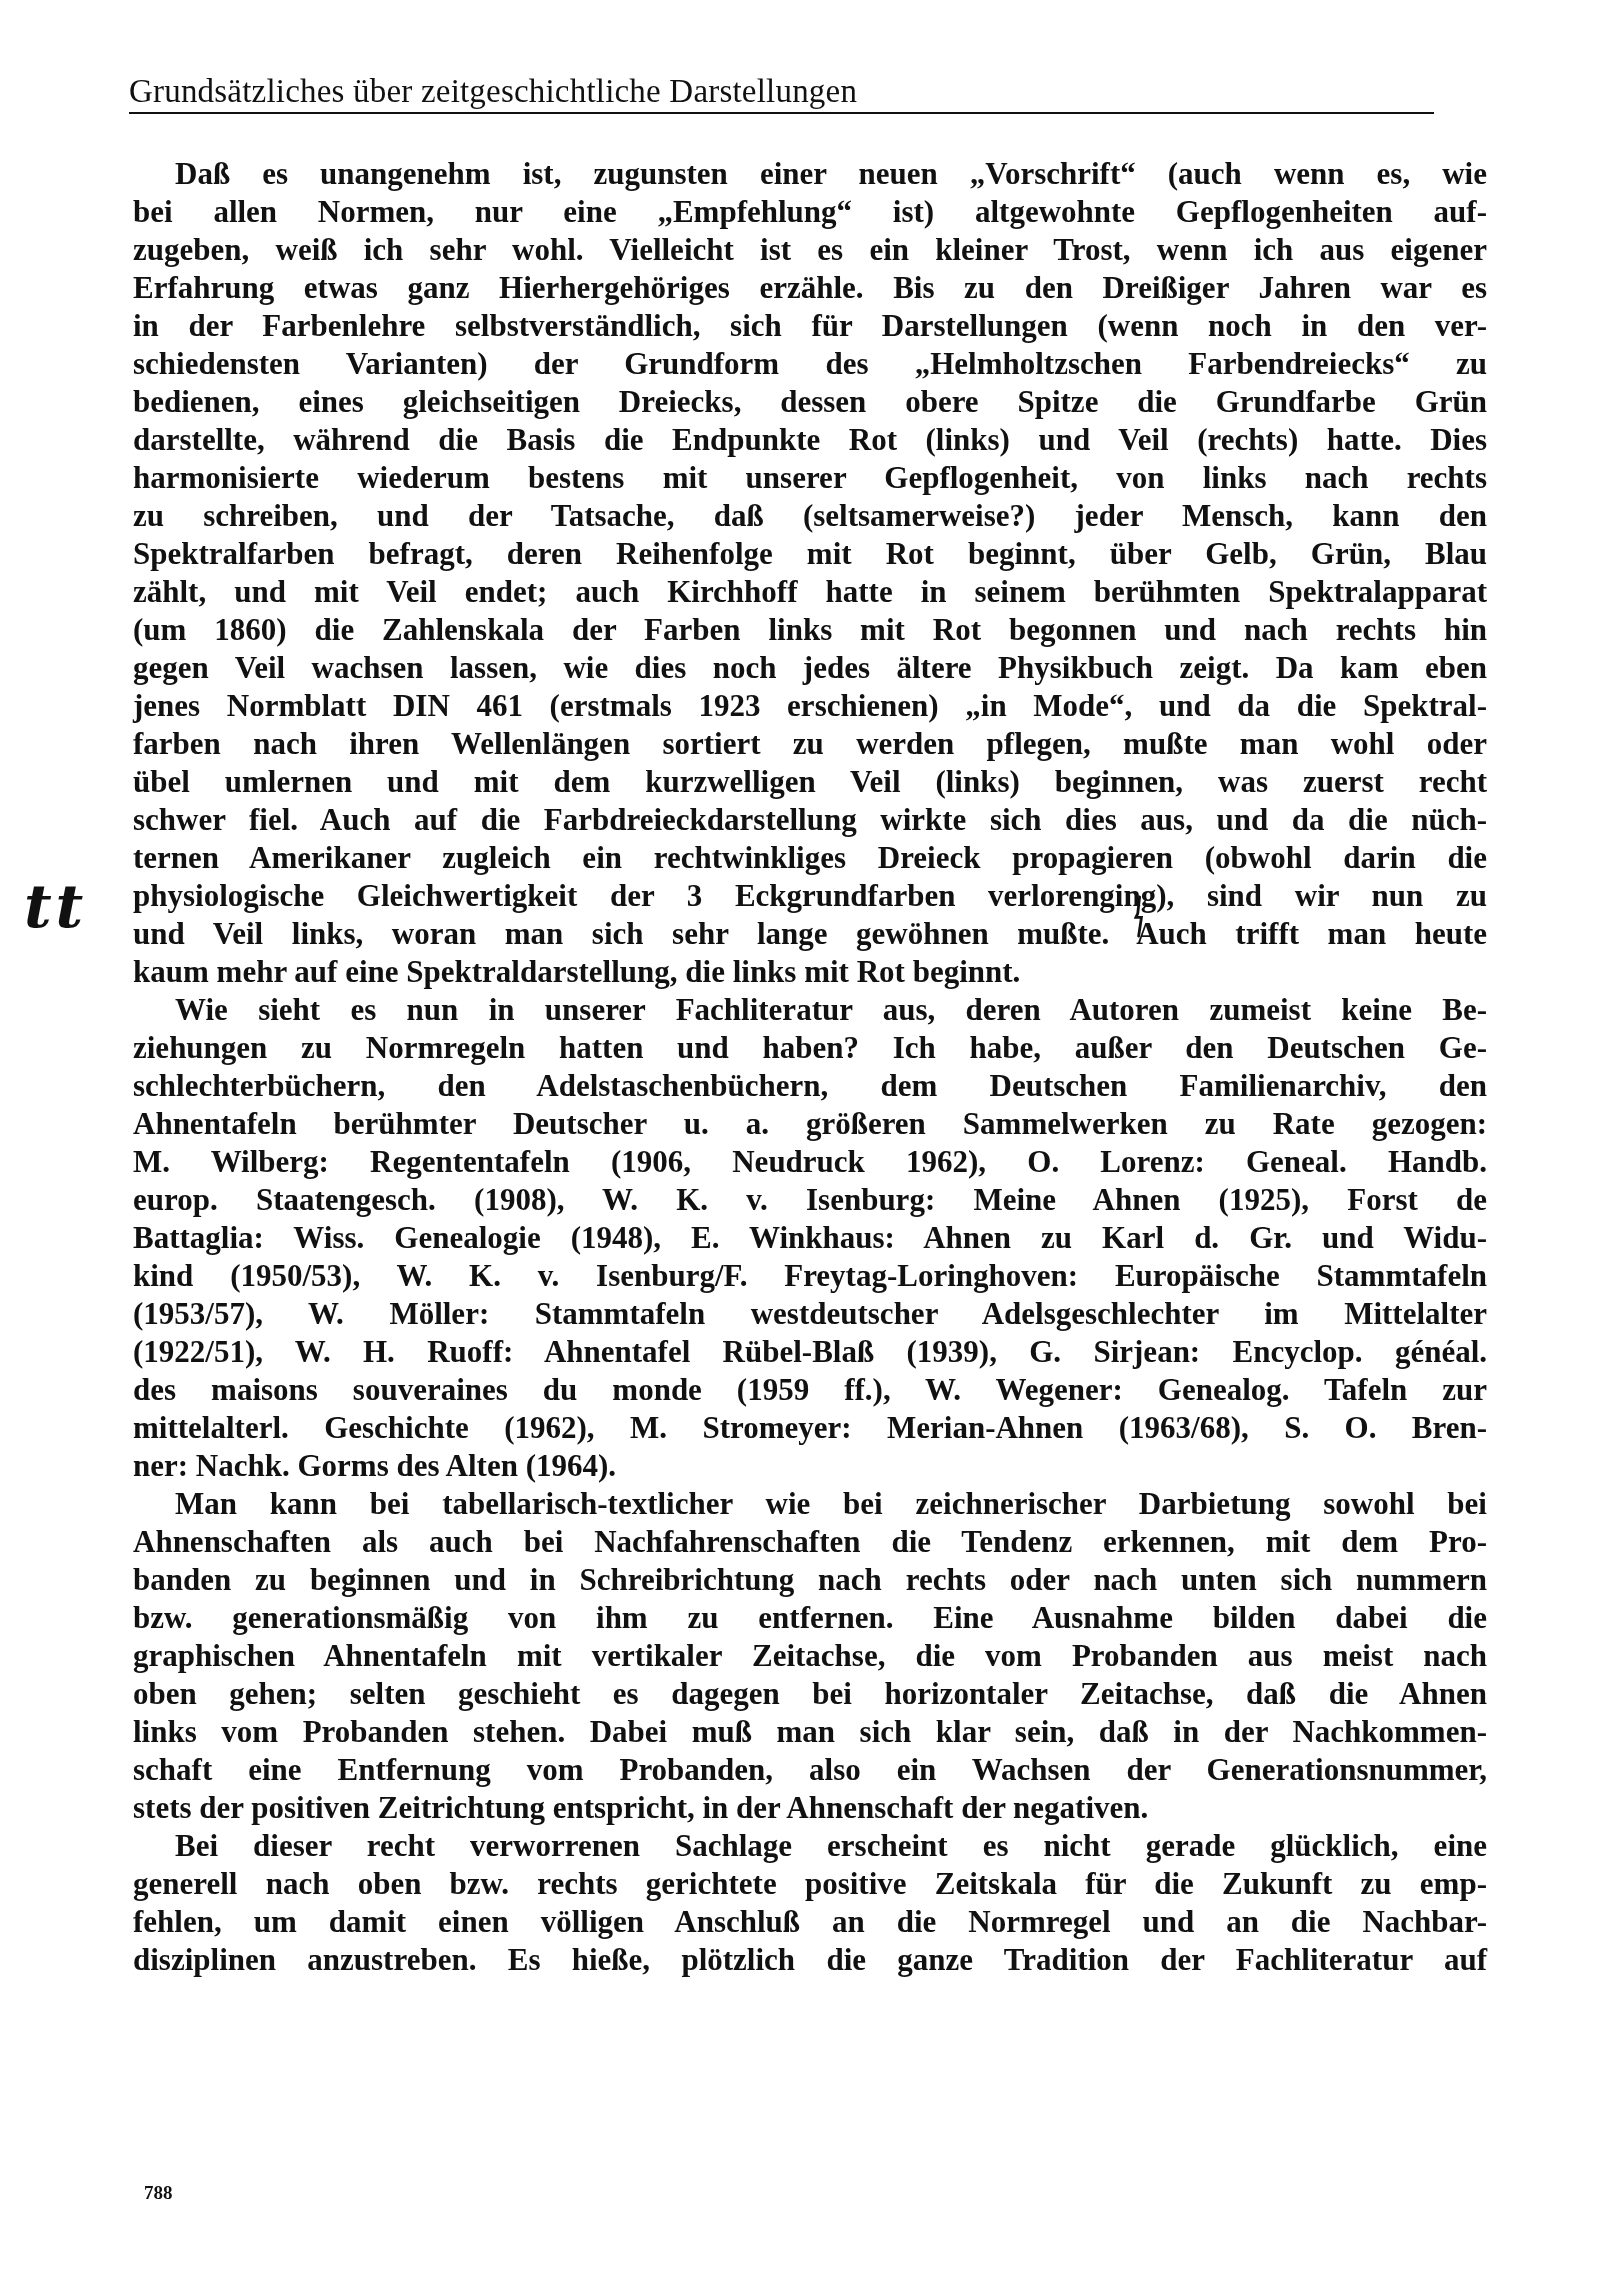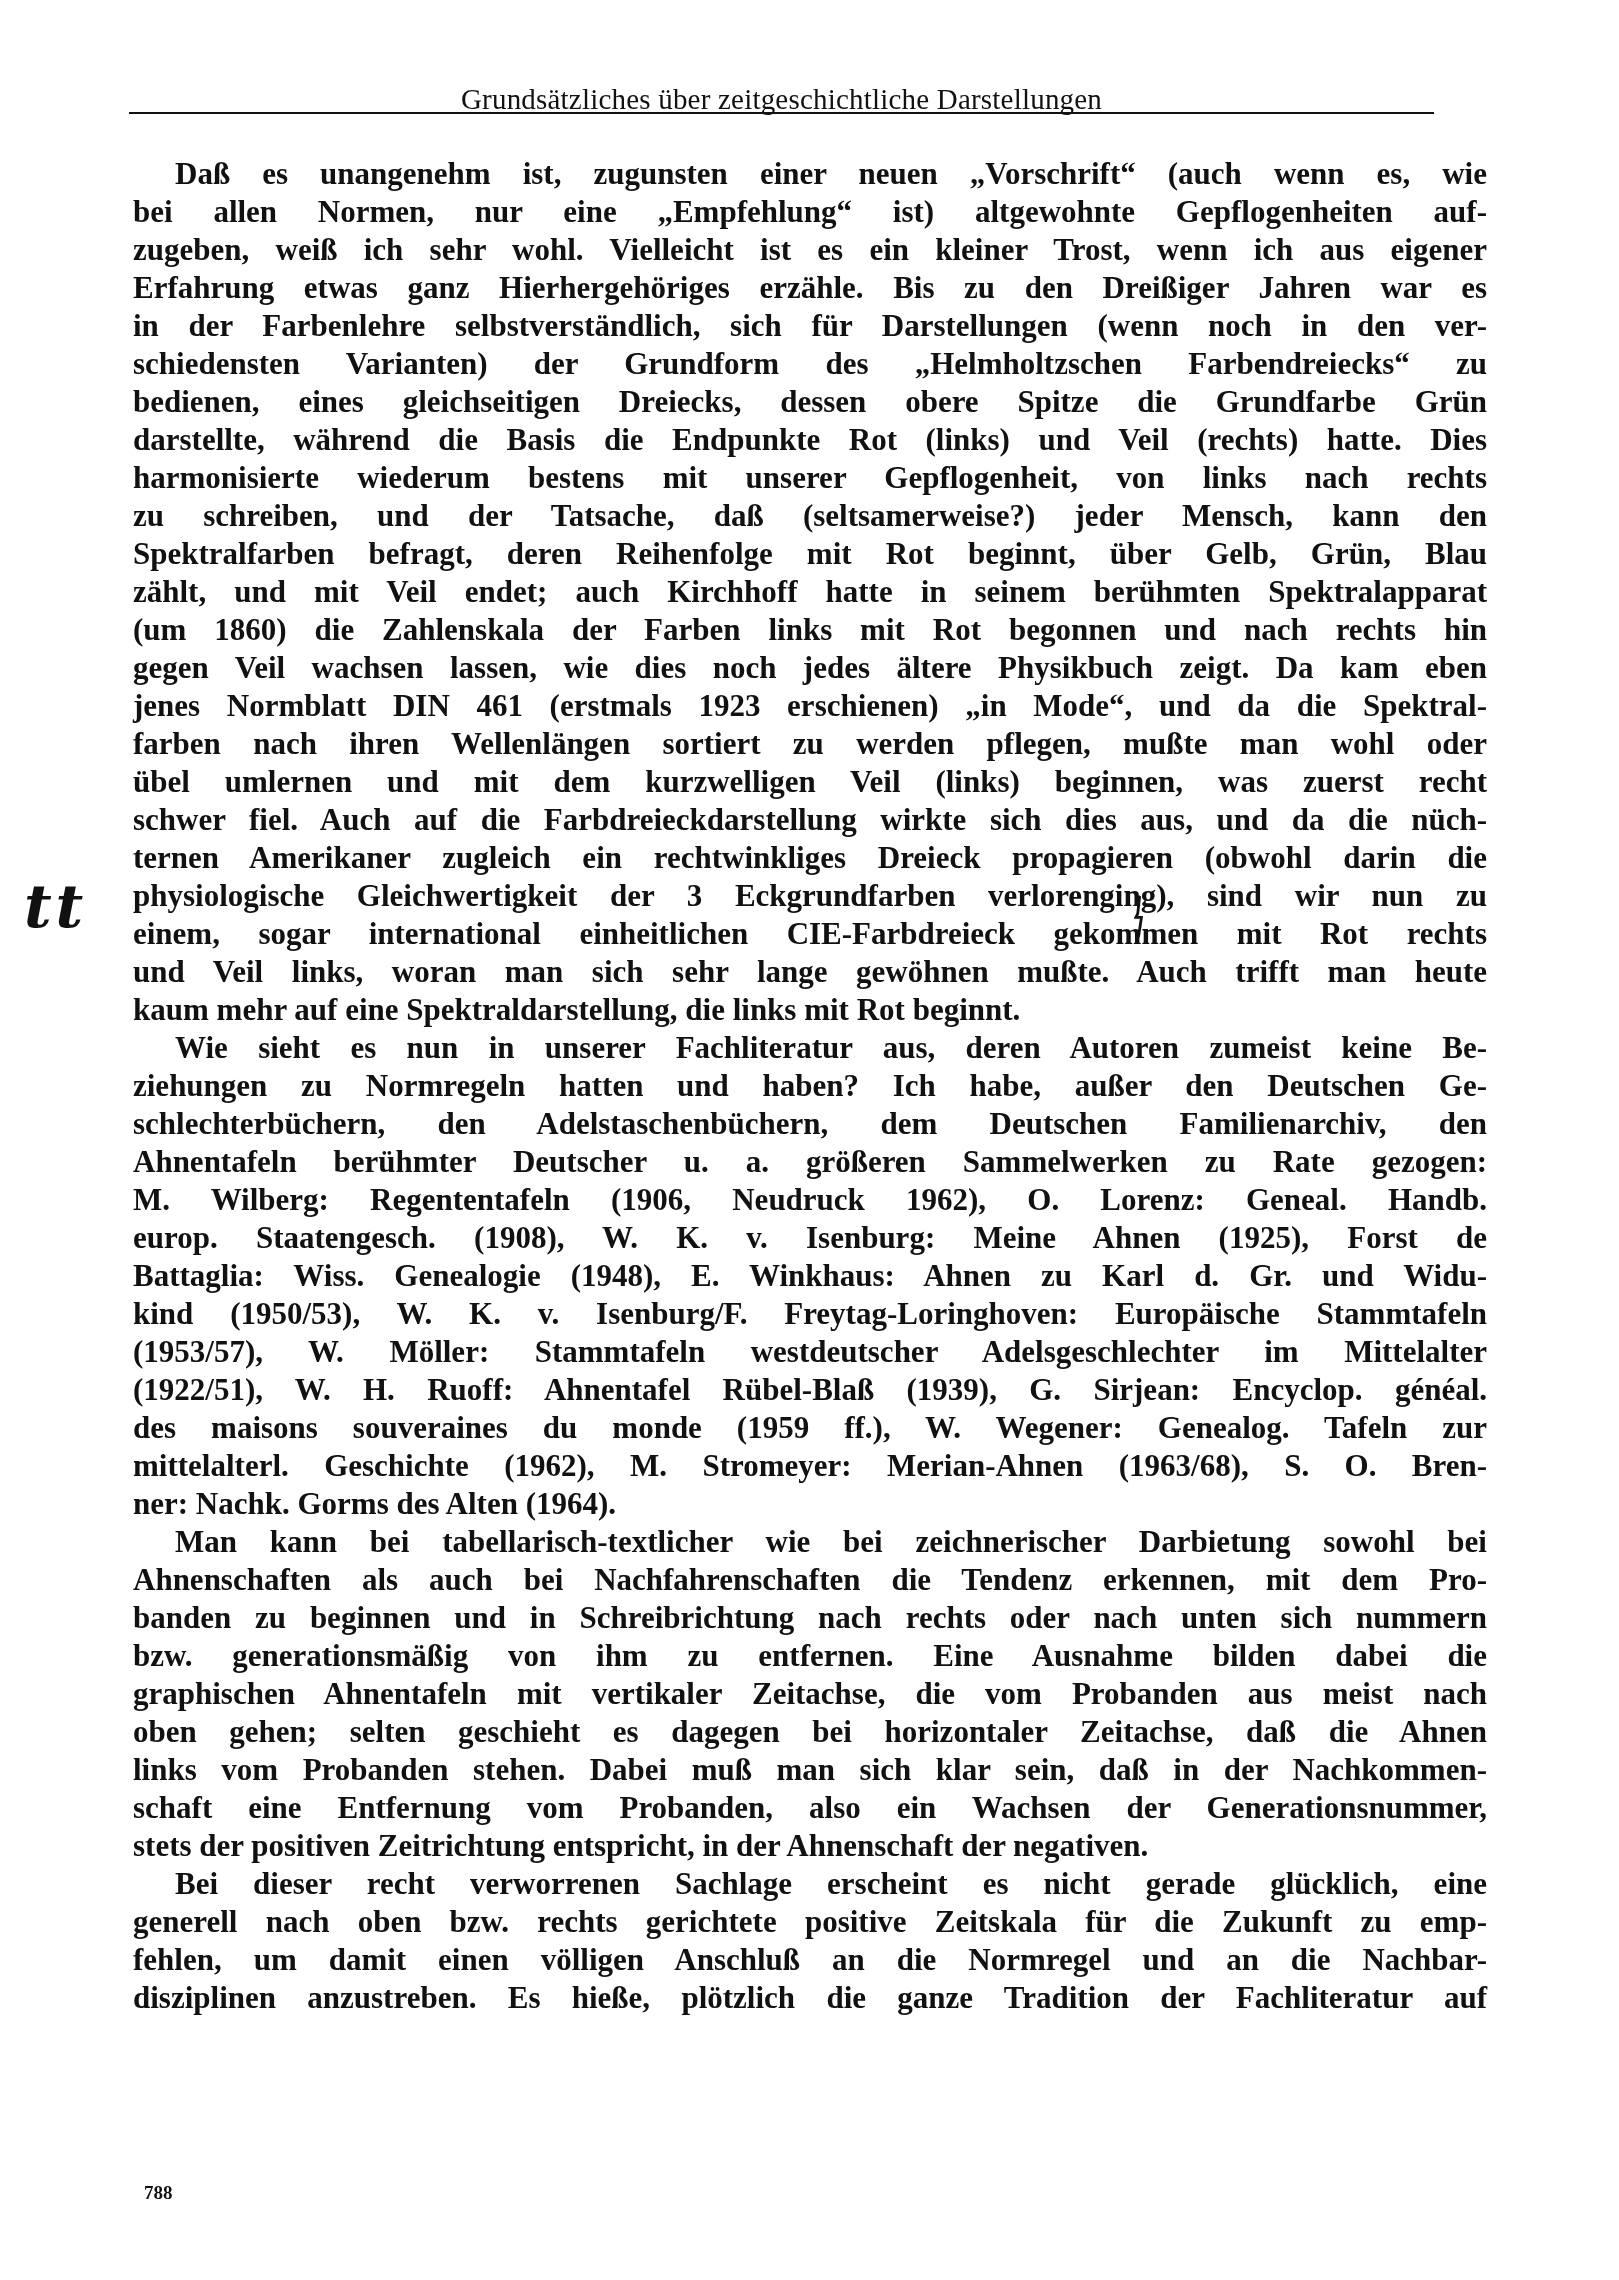--- a/index.html
+++ b/index.html
@@ -1,17 +1,17 @@
 <!DOCTYPE html>
 <html style="font-size:15px"><head>
 <meta charset="utf-8">
 <style>
   html, body { margin: 0; padding: 0; background: #ffffff; }
   body { width: 1619px; height: 2280px; position: relative; overflow: hidden; color: #111111; font-family: "Liberation Serif", "DejaVu Serif", serif; }
-  .running-head { position: absolute; left: 129px; top: 73px; width: 1305px; height: 41px; text-align: center; font-size: 29px; line-height: 37px; letter-spacing: 0.2px; margin-top: 8px; }
+  .running-head { position: absolute; left: 129px; top: 73px; width: 1305px; height: 41px; font-size: 33px; line-height: 37px; letter-spacing: 0.2px; }
   .head-rule { position: absolute; left: 129px; top: 112px; width: 1305px; height: 0; border-top: 2.3px solid #111; }
   .body-text { position: absolute; left: 133px; top: 155px; width: 1354px; }
   .line { display: block; height: 38px; line-height: 38px; font-size: 31px; font-weight: bold; text-align: justify; text-align-last: justify; white-space: nowrap; overflow: visible; }
   .line.last { text-align-last: left; }
   .line.indent { padding-left: 42px; }
   .line .inner { display: inline-block; width: 100%; text-align: justify; text-align-last: justify; white-space: normal; }
   .line.last .inner { text-align-last: left; }
   .page-number { position: absolute; left: 144px; top: 2174px; font-size: 19px; font-weight: bold; line-height: 37px; }
   .margin-mark { position: absolute; left: 24px; top: 876px; font-size: 60px; font-style: italic; font-weight: bold; line-height: 60px; font-family: "DejaVu Serif", serif; letter-spacing: 3.7px; }
   .insert-mark { position: absolute; left: 1134px; top: 895px; width: 9.3px; height: 43px; }
@@ -42,21 +42,20 @@
       <div class="line"><span class="inner" style="width: 100%; white-space: normal;">Spektralfarben befragt, deren Reihenfolge mit Rot beginnt, über Gelb, Grün, Blau</span></div>
       <div class="line"><span class="inner" style="width: 100%; white-space: normal;">zählt, und mit Veil endet; auch Kirchhoff hatte in seinem berühmten Spektralapparat</span></div>
       <div class="line"><span class="inner" style="width: 100%; white-space: normal;">(um 1860) die Zahlenskala der Farben links mit Rot begonnen und nach rechts hin</span></div>
       <div class="line"><span class="inner" style="width: 100%; white-space: normal;">gegen Veil wachsen lassen, wie dies noch jedes ältere Physikbuch zeigt. Da kam eben</span></div>
       <div class="line"><span class="inner" style="width: 100%; white-space: normal;">jenes Normblatt DIN 461 (erstmals 1923 erschienen) „in Mode“, und da die Spektral-</span></div>
       <div class="line"><span class="inner" style="width: 100%; white-space: normal;">farben nach ihren Wellenlängen sortiert zu werden pflegen, mußte man wohl oder</span></div>
       <div class="line"><span class="inner" style="width: 100%; white-space: normal;">übel umlernen und mit dem kurzwelligen Veil (links) beginnen, was zuerst recht</span></div>
       <div class="line"><span class="inner" style="width: 100%; white-space: normal;">schwer fiel. Auch auf die Farbdreieckdarstellung wirkte sich dies aus, und da die nüch-</span></div>
       <div class="line"><span class="inner" style="width: 100%; white-space: normal;">ternen Amerikaner zugleich ein rechtwinkliges Dreieck propagieren (obwohl darin die</span></div>
       <div class="line"><span class="inner" style="width: 100%; white-space: normal;">physiologische Gleichwertigkeit der 3 Eckgrundfarben verlorenging), sind wir nun zu</span></div>
-      <div class="line"><span class="inner" style="width: 100%; white-space: normal;">einem, sogar international einheitlichen CIE-Farbdreieck gekommen mit Rot rechts</span></div>
       <div class="line"><span class="inner" style="width: 100%; white-space: normal;">und Veil links, woran man sich sehr lange gewöhnen mußte. Auch trifft man heute</span></div>
       <div class="line last"><span class="inner" style="width: 100%; white-space: normal;">kaum mehr auf eine Spektraldarstellung, die links mit Rot beginnt.</span></div>
     </div>
     <div>
       <div class="line indent"><span class="inner" style="width: 100%; white-space: normal;">Wie sieht es nun in unserer Fachliteratur aus, deren Autoren zumeist keine Be-</span></div>
       <div class="line"><span class="inner" style="width: 100%; white-space: normal;">ziehungen zu Normregeln hatten und haben? Ich habe, außer den Deutschen Ge-</span></div>
       <div class="line"><span class="inner" style="width: 100%; white-space: normal;">schlechterbüchern, den Adelstaschenbüchern, dem Deutschen Familienarchiv, den</span></div>
       <div class="line"><span class="inner" style="width: 100%; white-space: normal;">Ahnentafeln berühmter Deutscher u. a. größeren Sammelwerken zu Rate gezogen:</span></div>
       <div class="line"><span class="inner" style="width: 100%; white-space: normal;">M. Wilberg: Regententafeln (1906, Neudruck 1962), O. Lorenz: Geneal. Handb.</span></div>
       <div class="line"><span class="inner" style="width: 100%; white-space: normal;">europ. Staatengesch. (1908), W. K. v. Isenburg: Meine Ahnen (1925), Forst de</span></div>

